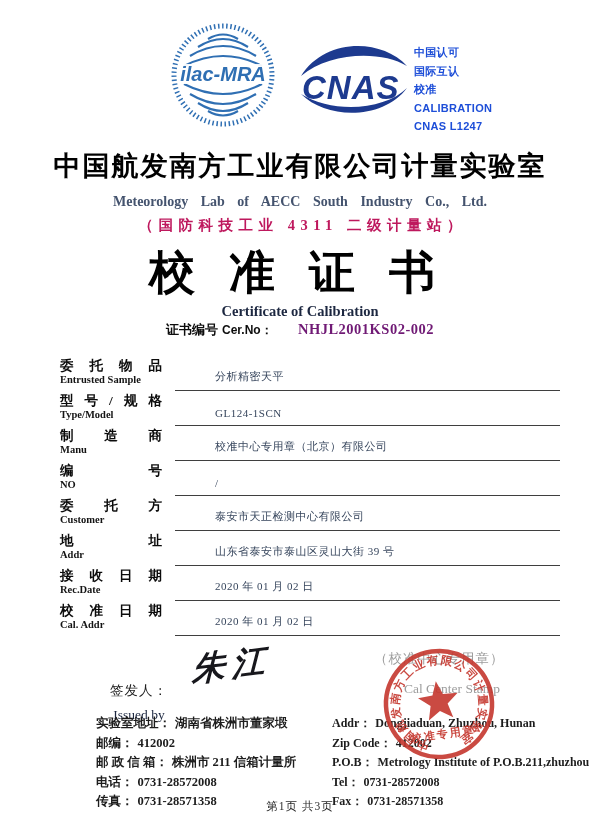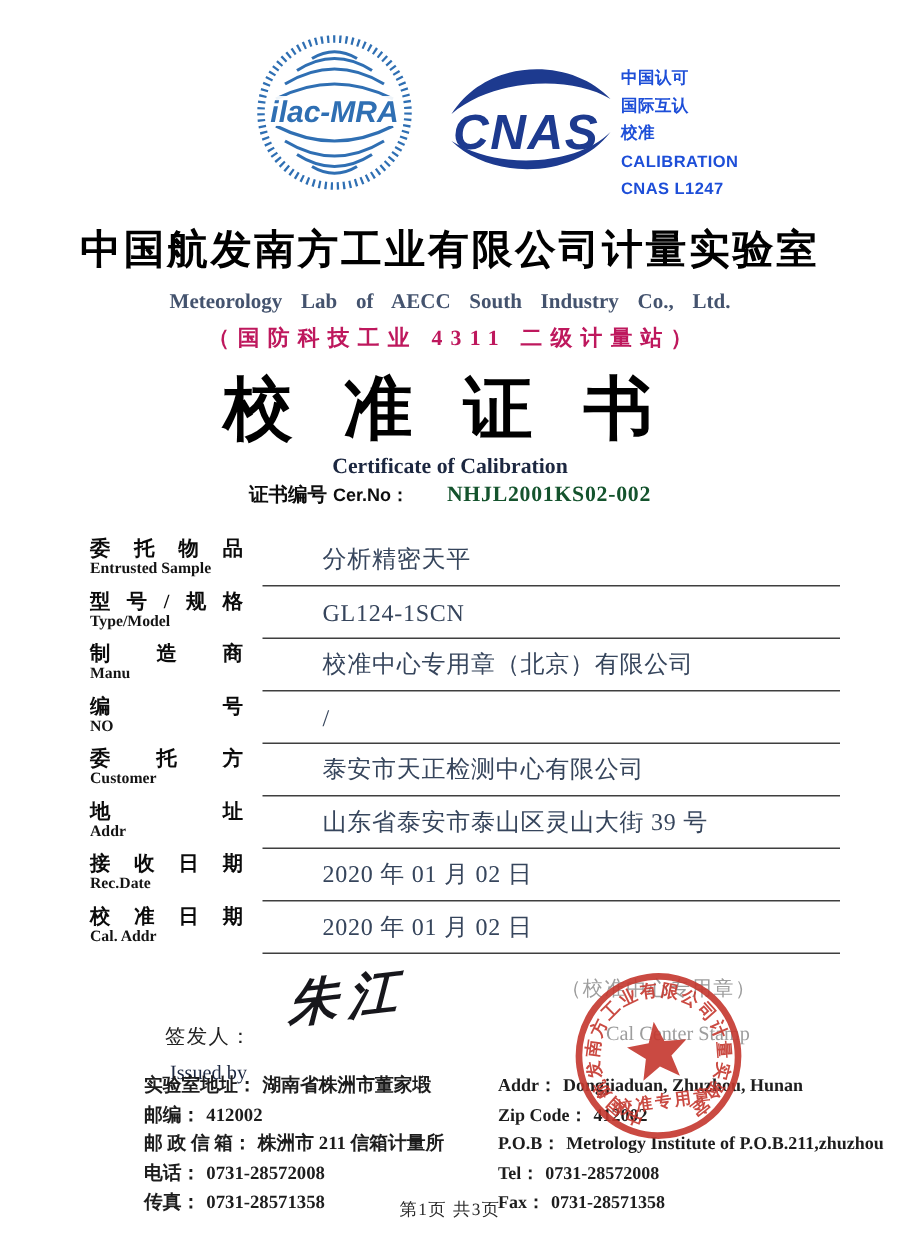--- a/index.html
+++ b/index.html
@@ -19,30 +19,30 @@
            font-size:14px;font-weight:600;word-spacing:9px;color:#44536e;}
   .station{position:absolute;top:216px;left:0;width:100%;text-align:center;
            font-size:14.5px;font-weight:700;letter-spacing:5.5px;padding-left:5.5px;box-sizing:border-box;color:#be185d;}
   .title-cn{position:absolute;top:242px;left:0;width:100%;text-align:center;
            font-size:46px;font-weight:700;letter-spacing:34px;padding-left:18px;box-sizing:border-box;color:#000;}
   .title-en{position:absolute;top:303px;left:0;width:100%;text-align:center;
            font-size:14.5px;font-weight:700;color:#1c2740;}
   .certno{position:absolute;top:321px;left:0;width:100%;text-align:center;font-size:13px;}
   .certno .cn-lbl{font-weight:700;color:#0d0d0d;}
   .certno .cn-lbl.en{font-family:"Liberation Sans","DejaVu Sans",sans-serif;font-size:12px;margin-left:4px;}
-  .certno .cn-val{font-weight:700;font-size:14.5px;margin-left:22px;letter-spacing:.5px;color:#14532d;}
+  .certno .cn-val{font-weight:700;font-size:14.5px;margin-left:22px;letter-spacing:.5px;color:#701a75;}
   
   .fields{position:absolute;top:356px;left:40px;width:520px;}
   .row{position:relative;height:35px;}
   .rule{position:absolute;left:135px;right:0;bottom:0;border-bottom:1.6px solid #3f3f3f;}
   .lbl{position:absolute;left:20px;top:2px;width:106px;}
   .lbl-cn{width:102px;font-weight:700;font-size:13.5px;color:#0b0b0b;
           text-align:justify;text-align-last:justify;line-height:15px;}
   .lbl-en{font-weight:700;font-size:10.5px;color:#141414;line-height:13px;}
-  .val{position:absolute;left:175px;bottom:7px;font-size:16px;color:#36455c;letter-spacing:.5px;}
+  .val{position:absolute;left:175px;bottom:7px;font-size:11px;color:#36455c;letter-spacing:.5px;}
   
   .sig-lbl{position:absolute;left:95px;top:682px;width:88px;text-align:center;}
   .sig-cn{font-size:13.5px;color:#222;letter-spacing:1px;}
   .sig-en{font-size:13.5px;color:#1c2740;margin-top:7px;}
   .sig-text{position:absolute;left:192px;top:643px;font-size:33px;font-style:italic;font-weight:600;
             color:#17171c;letter-spacing:7px;transform:rotate(-7deg) skewX(-8deg);}
   
   .stamp-cap-cn{position:absolute;left:374px;top:650px;font-size:13.5px;color:#9d9d9d;letter-spacing:1px;z-index:1;}
   .stamp-cap-en{position:absolute;left:404px;top:681px;font-size:13.5px;color:#9d9d9d;z-index:1;}
   .stamp{position:absolute;left:381px;top:646px;width:116px;height:116px;z-index:2;opacity:.9;}

